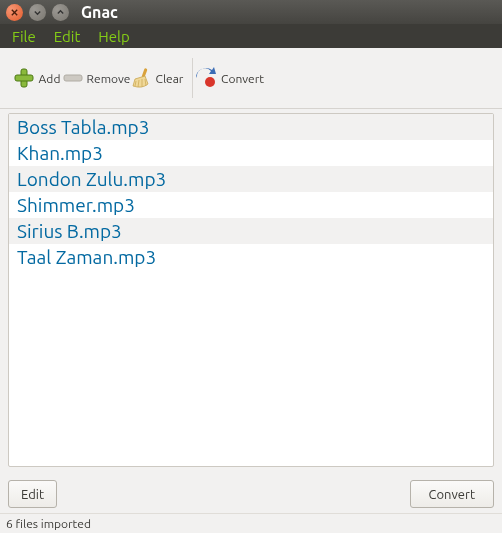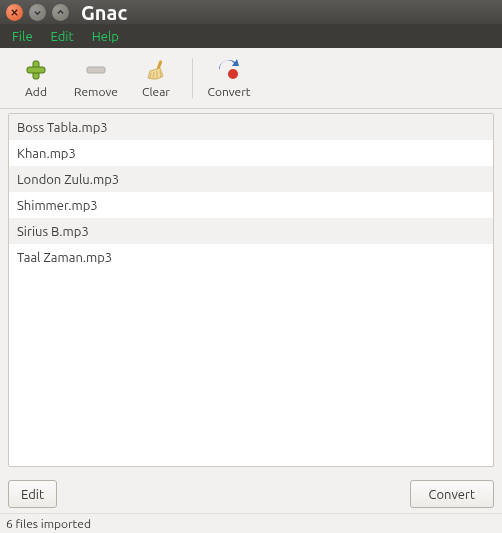--- a/index.html
+++ b/index.html
@@ -3,35 +3,35 @@
 <meta charset="utf-8">
 <style>
   * { box-sizing: border-box; margin: 0; padding: 0; font-family: "Ubuntu", "DejaVu Sans", sans-serif; }
   body { width: 502px; height: 533px; background: #3c3b37; display: flex; flex-direction: column; overflow: hidden; }
   
   .titlebar { height: 24px; background: linear-gradient(#5a5955, #454440); display: flex; align-items: center; padding: 0 6px; gap: 6px; }
   .wm-btn { width: 17px; height: 17px; border-radius: 50%; display: flex; align-items: center; justify-content: center; font-size: 9px; color: #2b2b2b; }
   .wm-close { background: radial-gradient(circle at 30% 30%, #f79674, #e25c2c); }
   .wm-min, .wm-max { background: radial-gradient(circle at 30% 30%, #9b9893, #7a7770); }
   .wm-btn svg { width: 9px; height: 9px; }
-  .title-text { color: #fff; font-weight: bold; font-size: 20px; margin-left: 6px; }
+  .title-text { color: #fff; font-weight: bold; font-size: 16px; margin-left: 6px; }
   
   .menubar { height: 24px; background: #3c3b37; display: flex; align-items: center; padding: 0 4px; gap: 2px; }
-  .menu-item { color: #22c55e; font-size: 13px; padding: 2px 8px; cursor: pointer; }
+  .menu-item { color: #84cc16; font-size: 15px; padding: 2px 8px; cursor: pointer; }
   
   .content-wrap { flex: 1; background: #f2f1f0; display: flex; flex-direction: column; }
   
   .toolbar { height: 61px; background: #f2f1f0; border-bottom: 1px solid #d6d3cf; display: flex; align-items: center; padding: 0 8px; gap: 4px; }
-  .tool-btn { width: 56px; height: 54px; display: flex; flex-direction: column; align-items: center; justify-content: center; gap: 3px; font-size: 12px; color: #3c3b37; border-radius: 3px; cursor: pointer; }
+  .tool-btn { width: 56px; height: 54px; display: flex; flex-direction: row; align-items: center; justify-content: center; gap: 3px; font-size: 12px; color: #3c3b37; border-radius: 3px; cursor: pointer; }
   .tool-btn.disabled { color: #404040; cursor: default; }
   .tool-sep { width: 1px; height: 40px; background: #d6d3cf; margin: 0 4px; }
   .tool-icon { width: 24px; height: 24px; display: flex; align-items: center; justify-content: center; }
   
   .file-panel { flex: 1; margin: 4px 8px 8px 8px; background: #fff; border: 1px solid #cdc9c2; border-radius: 2px; overflow: auto; }
-  .file-row { height: 26px; display: flex; align-items: center; padding: 0 8px; font-size: 13px; color: #404040; }
+  .file-row { height: 26px; display: flex; align-items: center; padding: 0 8px; font-size: 19px; color: #0369a1; }
   .file-row.even { background: #f2f1f0; }
   .file-row.odd { background: #fff; border-radius: 6px; }
   
   .bottom-bar { height: 38px; display: flex; align-items: center; padding: 0 8px; gap: 6px; }
   .profile-combo { display: flex; height: 28px; }
   .combo-body { width: 180px; border: 1px solid #b6b2aa; border-right: none; border-radius: 3px 0 0 3px; background: linear-gradient(#fbfaf9, #eeece8); display: flex; align-items: center; padding: 0 8px; font-size: 13px; color: #3c3b37; }
   .combo-arrow { width: 26px; border: 1px solid #b6b2aa; border-radius: 0 3px 3px 0; background: linear-gradient(#fbfaf9, #eeece8); display: flex; align-items: center; justify-content: center; }
   .btn { height: 28px; padding: 0 12px; border: 1px solid #b6b2aa; border-radius: 3px; background: linear-gradient(#fbfaf9, #eeece8); font-size: 13px; color: #3c3b37; display: flex; align-items: center; cursor: pointer; }
   .spacer { flex: 1; }
   

